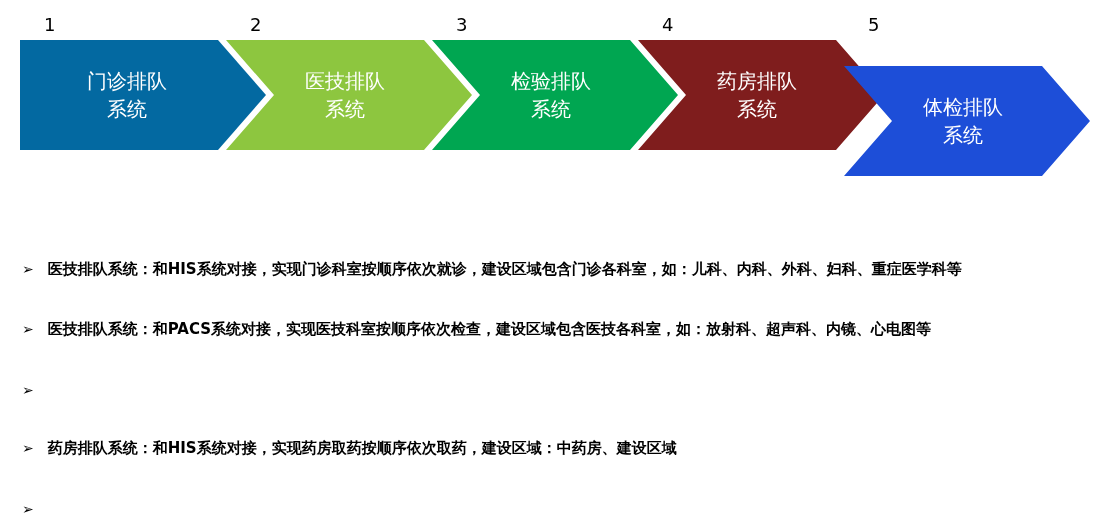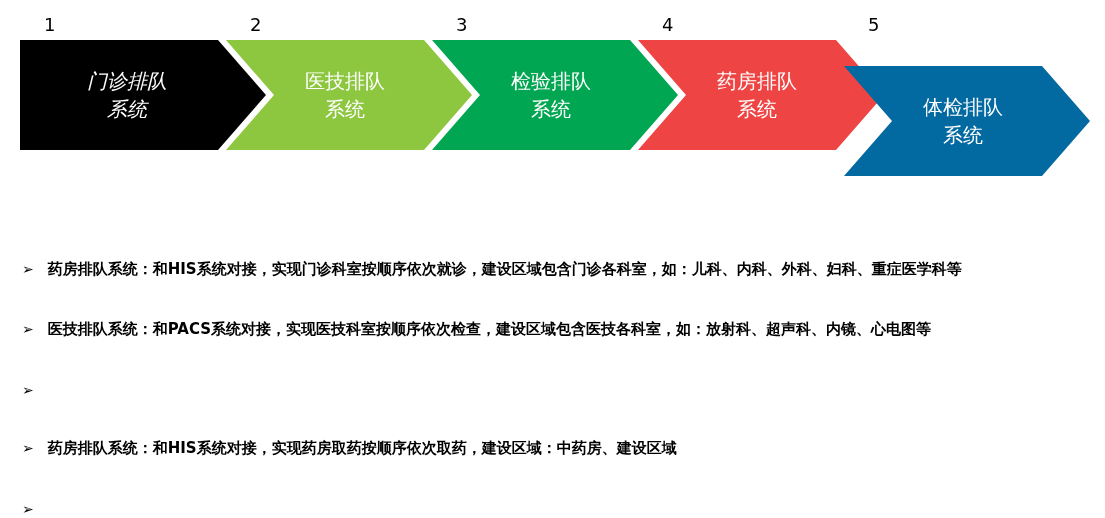--- a/index.html
+++ b/index.html
@@ -69,21 +69,21 @@
     transform: translateY(1px);
   }
 </style>
 </head>
 <body>
 
 <div class="flow">
 
   <div class="step">
     <div class="step-number">1</div>
-    <div class="chevron" style="background-color: #000000; font-style: italic;">
+    <div class="chevron" style="background-color: #0369a1;">
       <span>门诊排队</span>
       <span>系统</span>
     </div>
   </div>
 
   <div class="step">
     <div class="step-number">2</div>
     <div class="chevron" style="background-color: rgb(141, 198, 63); text-align: right;">
       <span>医技排队</span>
       <span>系统</span>
@@ -93,41 +93,41 @@
   <div class="step">
     <div class="step-number">3</div>
     <div class="chevron" style="background-color: rgb(0, 166, 81);">
       <span>检验排队</span>
       <span>系统</span>
     </div>
   </div>
 
   <div class="step">
     <div class="step-number">4</div>
-    <div class="chevron" style="background-color: #ef4444; font-family: Liberation Serif, serif;">
+    <div class="chevron" style="background-color: #7f1d1d; font-family: Liberation Serif, serif;">
       <span>药房排队</span>
       <span>系统</span>
     </div>
   </div>
 
   <div class="step">
     <div class="step-number">5</div>
-    <div class="chevron" style="background-color: #0369a1; margin-top: 28px;">
+    <div class="chevron" style="background-color: #1d4ed8; margin-top: 28px;">
       <span>体检排队</span>
       <span>系统</span>
     </div>
   </div>
 
 </div>
 
 <div class="bullets">
 
   <div class="bullet">
     <span class="bullet-marker">➢</span>
-    <span>药房排队系统：和HIS系统对接，实现门诊科室按顺序依次就诊，建设区域包含门诊各科室，如：儿科、内科、外科、妇科、重症医学科等</span>
+    <span>医技排队系统：和HIS系统对接，实现门诊科室按顺序依次就诊，建设区域包含门诊各科室，如：儿科、内科、外科、妇科、重症医学科等</span>
   </div>
 
   <div class="bullet">
     <span class="bullet-marker">➢</span>
     <span>医技排队系统：和PACS系统对接，实现医技科室按顺序依次检查，建设区域包含医技各科室，如：放射科、超声科、内镜、心电图等</span>
   </div>
 
   <div class="bullet">
     <span class="bullet-marker">➢</span>
   </div>

